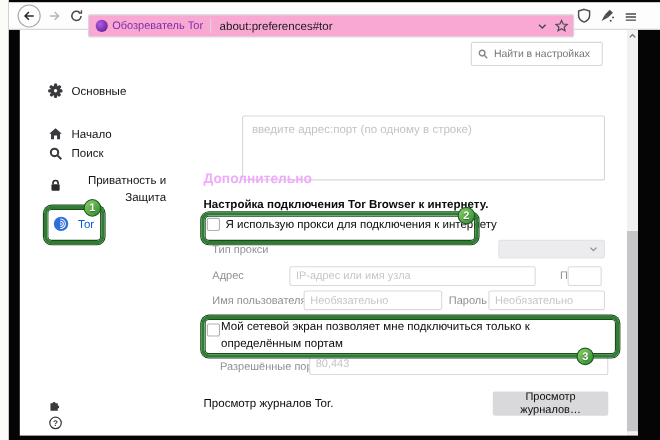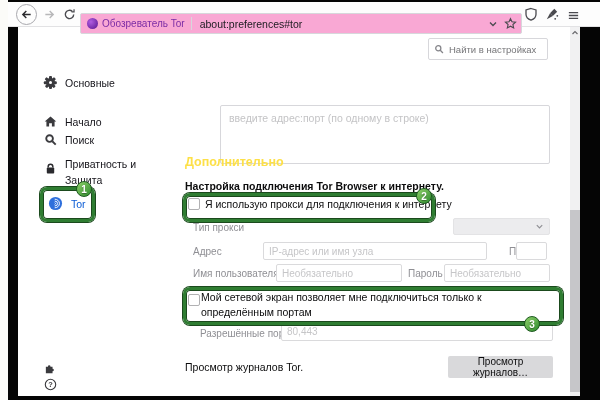--- a/index.html
+++ b/index.html
@@ -27,21 +27,21 @@
   .search-box{left:428px;top:38px;width:118px;height:20px;border:1px solid #d7d7db;border-radius:2px;
               background:#fff;display:flex;align-items:center;}
   .search-box input{border:0;outline:0;width:90px;font-size:9.5px;font-family:"Liberation Sans",sans-serif;color:#4a4a4f;}
   .search-box input::placeholder{color:#757578;}
   .side-item{display:flex;align-items:center;gap:8px;font-size:10.5px;color:#15141a;cursor:default;}
   .side-item .lbl{white-space:nowrap;}
   textarea.addr{left:220px;top:73px;width:330px;height:59px;border:1px solid #d7d7db;border-radius:2px;
                 resize:none;font-family:"Liberation Sans",sans-serif;font-size:10.5px;padding:6px 8px;
                 box-sizing:border-box;color:#3a3a3e;margin-top:32px;}
   textarea.addr::placeholder{color:#c4c4c6;}
-  .h-advanced{font-size:12.5px;font-weight:bold;color:#fde047;}
+  .h-advanced{font-size:12.5px;font-weight:bold;color:#f0abfc;}
   .body-txt{font-size:10.5px;color:#0c0c0d;}
   .grey-lbl{font-size:10px;color:#8f8f94;white-space:nowrap;}
   .inp{border:1px solid #dadadc;border-radius:2px;background:#fff;font-family:"Liberation Sans",sans-serif;
        font-size:10px;color:#3a3a3e;padding:0 5px;box-sizing:border-box;}
   .inp::placeholder{color:#c6c6c8;}
   .chk{background:#fff;border:1px solid #b1b1b3;border-radius:2px;width:12px;height:12px;box-sizing:border-box;}
   .dropdown{background:#ececee;border:1px solid #e3e3e5;border-radius:2px;display:flex;align-items:center;
             justify-content:flex-end;padding-right:5px;box-sizing:border-box;}
   .btn-grey{background:#d9d9db;border:none;border-radius:2px;font-family:"Liberation Sans",sans-serif;
             font-size:10px;color:#0c0c0d;display:flex;align-items:center;justify-content:center;}
@@ -155,21 +155,21 @@
       </svg>
     <span class="lbl">Начало</span>
   </div>
   <div class="abs side-item" style="left:44px;top:133px;">
     <svg width="13" height="13" viewBox="0 0 14 14" fill="none" stroke="#3a3a3e" stroke-width="2">
         <circle cx="6" cy="6" r="3.6"></circle>
         <line x1="8.9" y1="8.9" x2="12.6" y2="12.6"></line>
       </svg>
     <span class="lbl">Поиск</span>
   </div>
-  <div class="abs side-item" style="left:44px;top:156px;align-items:flex-start;">
+  <div class="abs side-item" style="left:44px;top:156px;align-items:flex-start;text-align:right;">
     <svg style="margin-top:6px;" width="13" height="13" viewBox="0 0 14 14">
         <path d="M4.5 6V4.8a2.5 2.5 0 0 1 5 0V6" fill="none" stroke="#2a2a2e" stroke-width="1.6"></path>
         <rect x="3" y="6" width="8" height="6.4" rx="1" fill="#2a2a2e"></rect>
       </svg>
     <span class="lbl" style="white-space:normal;width:86px;line-height:16px;">Приватность и Защита</span>
   </div>
   <div class="abs side-item" style="left:48px;top:196px;">
     <svg width="15" height="15" viewBox="0 0 16 16">
         <circle cx="8" cy="8" r="7" fill="#2e6fdc"></circle>
         <g fill="none" stroke="#fff" stroke-width="1" stroke-linecap="round">

